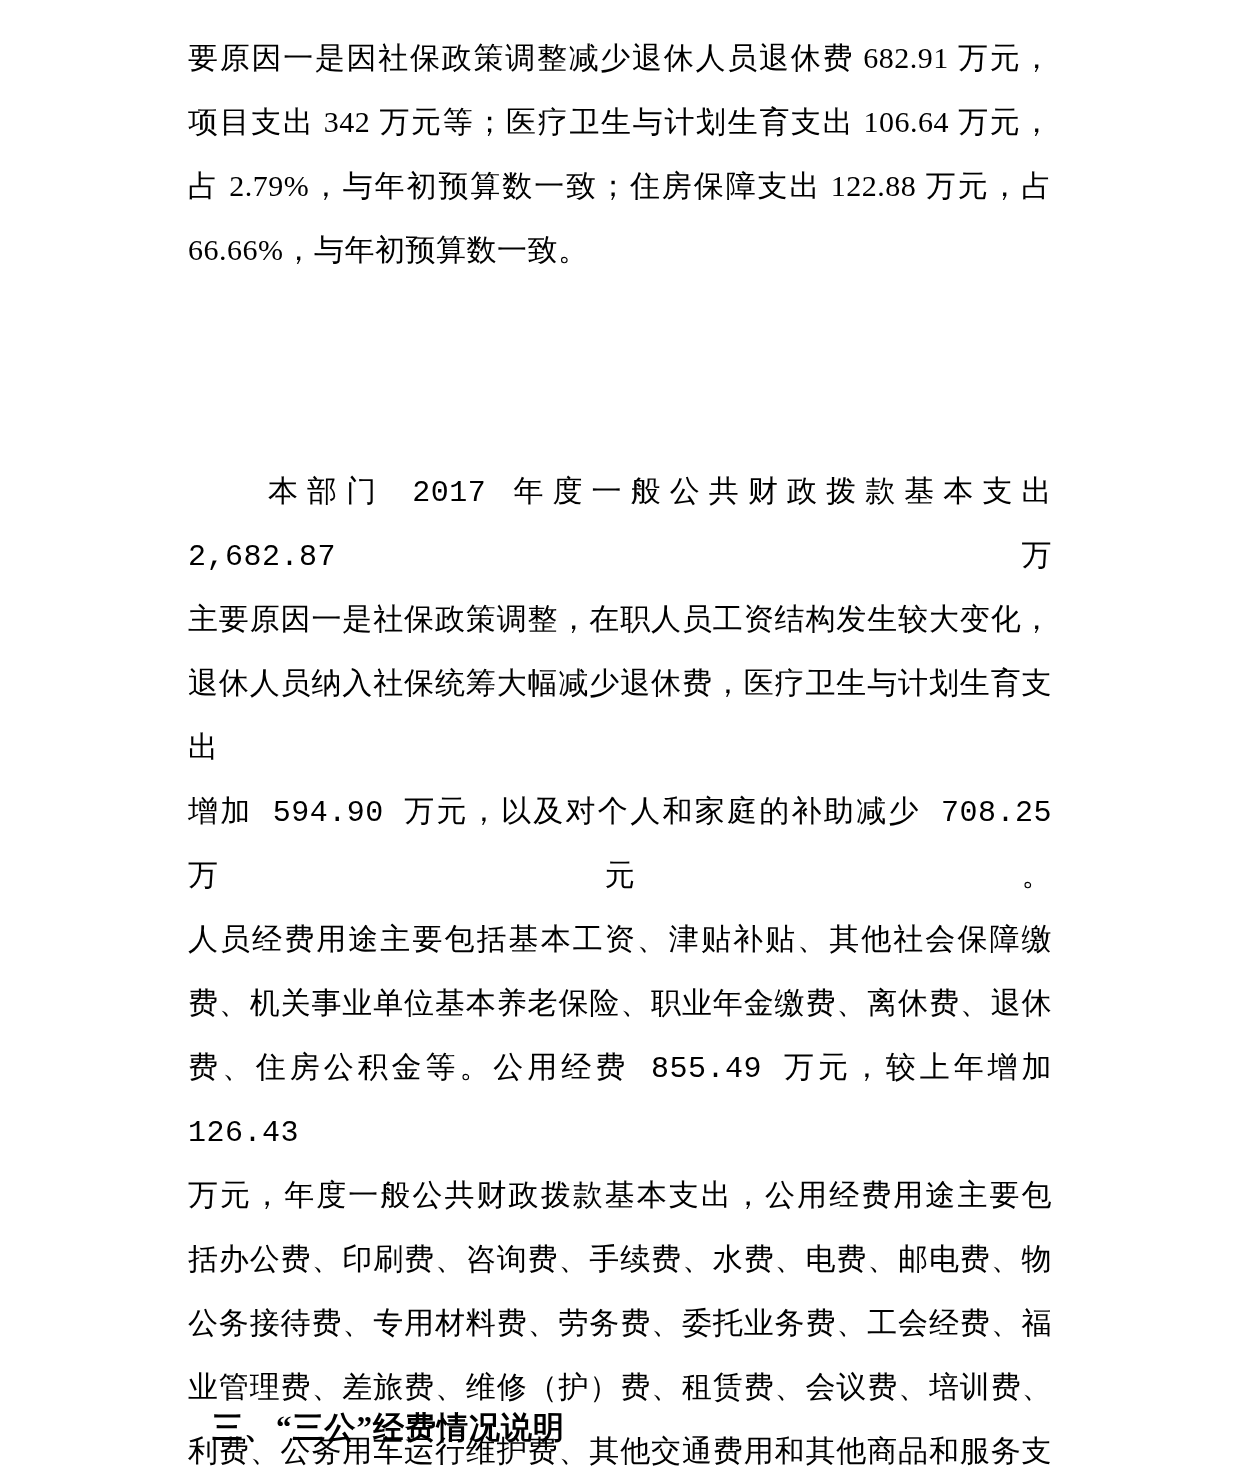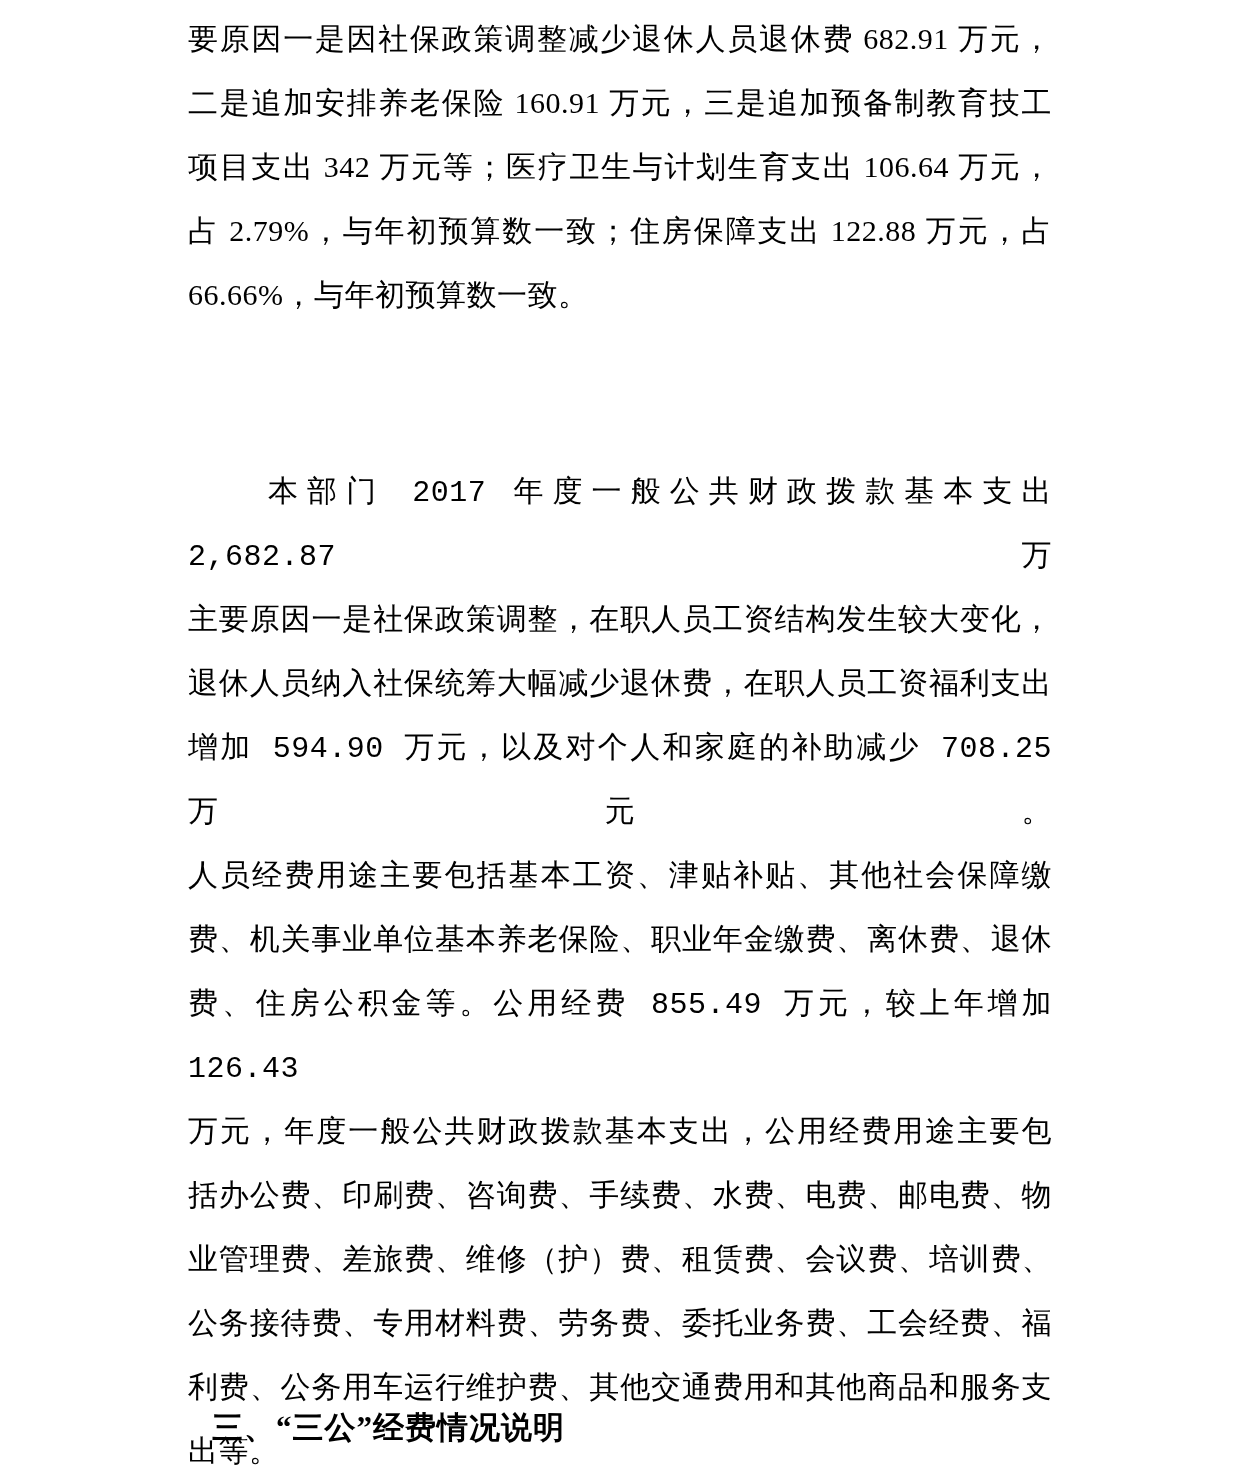--- a/index.html
+++ b/index.html
@@ -41,50 +41,49 @@
     text-indent: 80px;
   }
   .heading {
     position: absolute;
     font-weight: bold;
     font-size: 31px;
     line-height: 64px;
     white-space: nowrap;
     letter-spacing: 1px;
   }
-  #continuation-paragraph { top: 7px; }
+  #continuation-paragraph { top: 26px; }
   #section3-heading { left: 202px; top: 361px; }
   #basic-expenditure-paragraph { top: 461px; font-family: Liberation Mono, monospace; }
   #three-public-funds-heading { left: 212px; top: 1396px; }
 </style>
 </head>
 <body>
 
 <div class="page">
 
   <div class="textblock" id="continuation-paragraph">
     <div class="line">要原因一是因社保政策调整减少退休人员退休费 682.91 万元，</div>
-    <div class="line">二是追加安排养老保险 160.91 万元，三是追加预备制教育技工</div>
     <div class="line">项目支出 342 万元等；医疗卫生与计划生育支出 106.64 万元，</div>
     <div class="line">占 2.79%，与年初预算数一致；住房保障支出 122.88 万元，占</div>
     <div class="line para-end">66.66%，与年初预算数一致。</div>
   </div>
 
 
   <div class="textblock" id="basic-expenditure-paragraph">
     <div class="line first-indent">本部门 2017 年度一般公共财政拨款基本支出 2,682.87 万</div>
     <div class="line">主要原因一是社保政策调整，在职人员工资结构发生较大变化，</div>
-    <div class="line">退休人员纳入社保统筹大幅减少退休费，在职人员工资福利支出</div>
+    <div class="line">退休人员纳入社保统筹大幅减少退休费，医疗卫生与计划生育支出</div>
     <div class="line">增加 594.90 万元，以及对个人和家庭的补助减少 708.25 万元。</div>
     <div class="line">人员经费用途主要包括基本工资、津贴补贴、其他社会保障缴</div>
     <div class="line">费、机关事业单位基本养老保险、职业年金缴费、离休费、退休</div>
     <div class="line">费、住房公积金等。公用经费 855.49 万元，较上年增加 126.43</div>
     <div class="line">万元，年度一般公共财政拨款基本支出，公用经费用途主要包</div>
     <div class="line">括办公费、印刷费、咨询费、手续费、水费、电费、邮电费、物</div>
+    <div class="line">公务接待费、专用材料费、劳务费、委托业务费、工会经费、福</div>
     <div class="line">业管理费、差旅费、维修（护）费、租赁费、会议费、培训费、</div>
-    <div class="line">公务接待费、专用材料费、劳务费、委托业务费、工会经费、福</div>
     <div class="line">利费、公务用车运行维护费、其他交通费用和其他商品和服务支</div>
     <div class="line para-end">出等。</div>
   </div>
 
   <div class="heading" id="three-public-funds-heading">三、“三公”经费情况说明</div>
 
 </div>
 
 </body></html>

